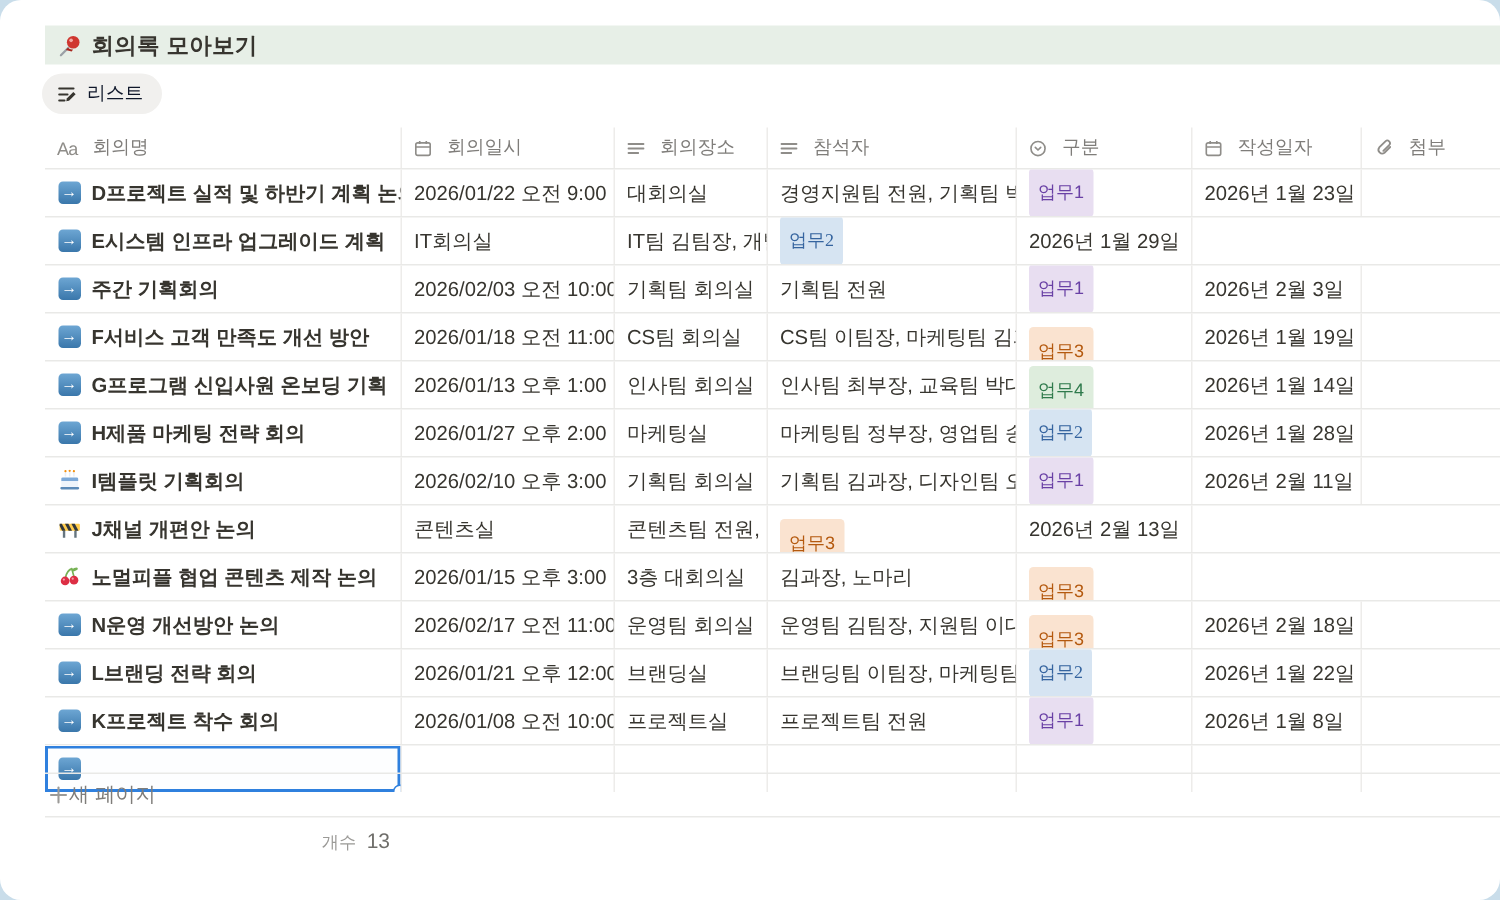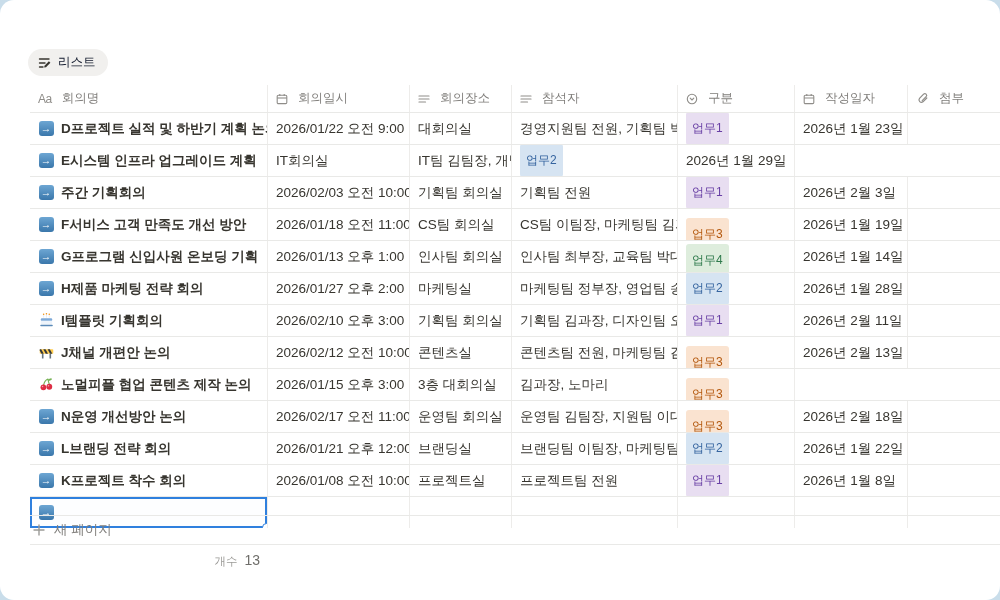--- a/index.html
+++ b/index.html
@@ -44,21 +44,21 @@
     font-size:13.5px;color:#37352f;border-right:1px solid #edecea;
     white-space:nowrap;overflow:hidden;position:relative;
   }
   .cell:last-child{border-right:none;}
   .cell.name{font-weight:600;gap:7px;font-size:13.5px;}
   .cell .ico-slot{flex:0 0 auto;display:inline-flex;width:16px;height:16px;align-items:center;justify-content:center;}
 
   
   .tag{display:inline-block;padding:9px 6px;border-radius:3px;font-size:12px;line-height:1.25;font-weight:400;}
   .tag-purple{background:var(--tag-purple-bg,#e8def1);color:var(--tag-purple-text,#6940a5);}
-  .tag-blue{background:var(--tag-blue-bg,#d6e4f2);color:var(--tag-blue-text,#35649f);}
+  .tag-blue{background:var(--tag-blue-bg,#d6e4f2);color:var(--tag-blue-text,#35649f);font-family:Liberation Serif, serif;}
   .tag-orange{background:var(--tag-orange-bg,#fae3d0);color:var(--tag-orange-text,#b4590e);margin-top:19px;}
   .tag-green{background:var(--tag-green-bg,#deeddd);color:var(--tag-green-text,#2f7a4c);margin-top:8px;}
 
   
   .arrow-ico{
     width:15px;height:15px;border-radius:3px;
     background:linear-gradient(180deg,#6da6d3,#3a77ab);
     color:#fff;display:inline-flex;align-items:center;justify-content:center;
     font-size:10.5px;font-weight:700;line-height:1;
   }
@@ -69,40 +69,51 @@
     background:#fdfeff;
   }
   .sel-handle{
     position:absolute;right:-4px;bottom:-4px;width:7px;height:7px;border-radius:50%;
     background:#fff;border:1.5px solid var(--accent-selection,#2f80de);z-index:3;
   }
 
   
   .new-page{
     position:absolute;left:30px;right:0;top:515px;height:30px;
-    display:flex;align-items:center;gap:8px;color:#7f7d7a;font-size:13.5px;
+    display:flex;align-items:center;color:#7f7d7a;font-size:13.5px;
     border-top:1px solid #e9e9e7;border-bottom:1px solid #e9e9e7;
     box-sizing:border-box;cursor:pointer;padding-left:2px;
   }
 
   
   .count-row{
     position:absolute;left:30px;top:552px;width:230px;
     display:flex;justify-content:flex-end;align-items:baseline;gap:7px;
   }
   .count-label{font-size:11.5px;color:#9b9a97;}
   .count-value{font-size:14px;color:#6f6e6a;}
 
   svg{display:block;}
 </style>
 </head>
 <body style="--title-band: #e7efe7; --accent-selection: #2f80de; --tag-purple-bg: #e8def1; --tag-purple-text: #6940a5; --tag-blue-bg: #d6e4f2; --tag-blue-text: #35649f; --tag-orange-bg: #fae3d0; --tag-orange-text: #b4590e; --tag-green-bg: #deeddd; --tag-green-text: #2f7a4c;">
 
 <div class="card">
 
+  <div class="title-band">
+    <span>
+      <svg width="17" height="17" viewBox="0 0 17 17">
+        <path d="M7.6 9.8 L2.6 14.8" stroke="#9aa0a6" stroke-width="1.5" stroke-linecap="round"></path>
+        <circle cx="10.8" cy="6.2" r="4.2" fill="#cf3730"></circle>
+        <circle cx="9.4" cy="4.9" r="1.2" fill="#f2a9a4"></circle>
+        <path d="M7.2 9.9 a4.2 4.2 0 0 0 3.5 1.1 l-0.9 1.4 -3.9-1.1 z" fill="#a8271f"></path>
+      </svg>
+    </span>
+    <span class="ttl">회의록 모아보기</span>
+  </div>
 
   <div class="view-tabs">
     <span class="tab">
       <span>
         <svg width="14" height="14" viewBox="0 0 14 14" fill="none" stroke="#37352f" stroke-width="1.4" stroke-linecap="round">
           <path d="M1.5 3 H11"></path>
             <path d="M1.5 7 H7"></path>
             <path d="M1.5 11 H5"></path>
           <path d="M8 11.2 L12.4 6.8 L10.9 5.3 L6.5 9.7 L6.2 11.5 Z" fill="#37352f" stroke="none"></path>
         </svg>
@@ -377,23 +388,20 @@
                 <rect x="11.2" y="9" width="1.7" height="5.4" fill="#66757f"></rect>
                 <rect x="0.8" y="4.4" width="14.4" height="5" rx="0.8" fill="#ffcc4d"></rect>
                 <path d="M2.4 4.4 L5 9.4 H2.6 L0.8 5.9 V4.4 Z" fill="#31373d"></path>
                 <path d="M7 4.4 L9.6 9.4 H7.2 L4.6 4.4 Z" fill="#31373d"></path>
                 <path d="M11.6 4.4 L14.2 9.4 H11.8 L9.2 4.4 Z" fill="#31373d"></path>
               </svg>
             </span>
       <span>J채널 개편안 논의</span>
     </div>
     <div class="cell">
-      <span>2026/02/12 오전 10:00</span>
-    </div>
-    <div class="cell">
       <span>콘텐츠실</span>
     </div>
     <div class="cell">
       <span>콘텐츠팀 전원, 마케팅팀 김과장</span>
     </div>
     <div class="cell">
       <span class="tag tag-orange">업무3</span>
     </div>
     <div class="cell">
       <span>2026년 2월 13일</span>

